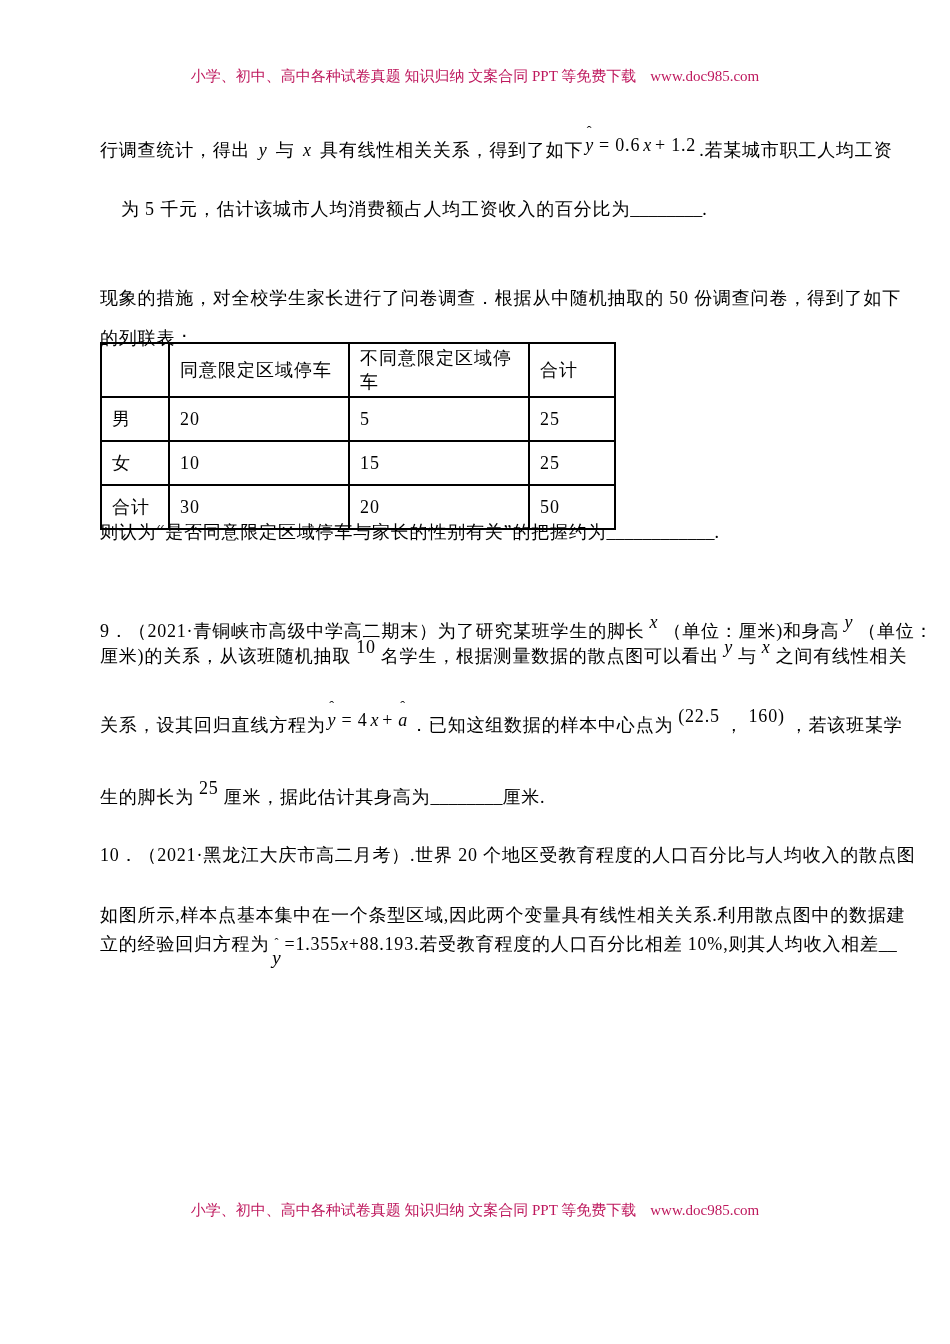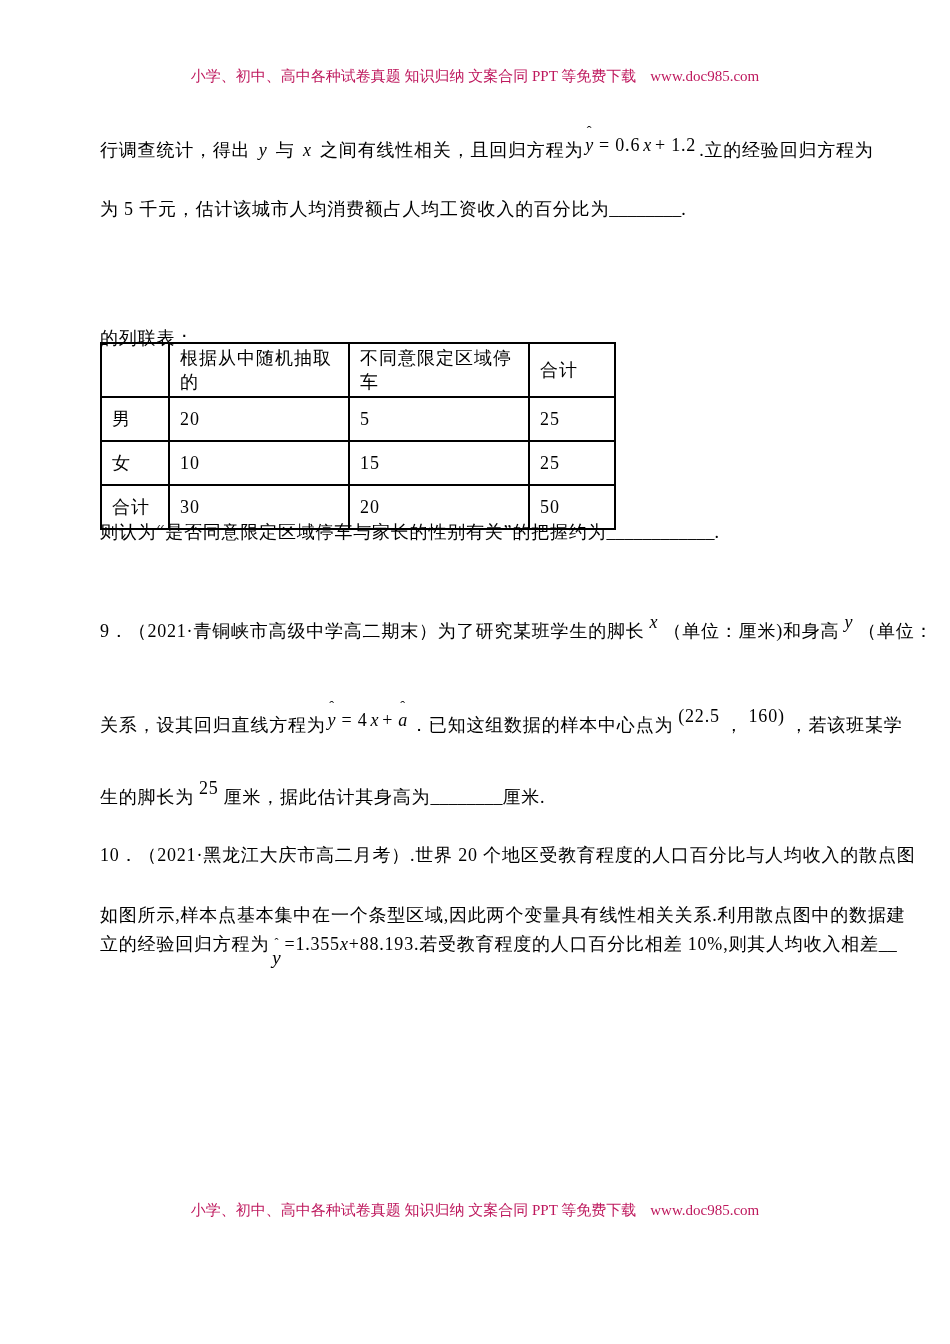--- a/index.html
+++ b/index.html
@@ -73,36 +73,39 @@
 
   <div class="banner" style="top:66px;">
     <span>小学、初中、高中各种试卷真题 知识归纳 文案合同 PPT 等免费下载</span><span class="url">www.doc985.com</span>
   </div>
 
   <div class="tline" style="top:138px;">
     <span>行调查统计，得出</span>
     <span class="it math">y</span>
     <span>与</span>
     <span class="it math">x</span>
-    <span>之间有线性相关，且回归方程为</span><span class="fraise"><span class="yhat"><span class="hat">ˆ</span><span>y</span></span><span class="math">= 0.6</span><span class="it">x</span><span class="math">+ 1.2</span></span><span>.立的经验回归方程为</span>
+    <span>具有线性相关关系，得到了如下</span><span class="fraise"><span class="yhat"><span class="hat">ˆ</span><span>y</span></span><span class="math">= 0.6</span><span class="it">x</span><span class="math">+ 1.2</span></span><span>.若某城市职工人均工资</span>
   </div>
 
-  <div class="tline" style="top:197px;">
+  <div class="tline" style="top:197px;margin-left:21px;">
     <span>为 5 千元，估计该城市人均消费额占人均工资收入的百分比为</span><span class="blank">________</span><span>.</span>
   </div>
 
+  <div class="tline" style="top:286px;">
+    <span>现象的措施，对全校学生家长进行了问卷调查．根据从中随机抽取的 50 份调查问卷，得到了如下</span>
+  </div>
   <div class="tline" style="top:326px;">
     <span>的列联表：</span>
   </div>
 
   <table class="ctable">
     <tbody>
         <tr class="hdr">
       <td class="c1"></td>
-      <td class="c2">根据从中随机抽取的</td>
+      <td class="c2">同意限定区域停车</td>
       <td class="c3">不同意限定区域停车</td>
       <td class="c4">合计</td>
     </tr>
     <tr class="bdy">
       <td>男</td>
       <td>20</td>
       <td>5</td>
       <td>25</td>
     </tr>
     <tr class="bdy">
@@ -120,20 +123,23 @@
   </tbody>
     </table>
 
   <div class="tline" style="top:520px;">
     <span>则认为“是否同意限定区域停车与家长的性别有关”的把握约为</span><span class="blank">____________</span><span>.</span>
   </div>
 
   <div class="tline" style="top:574px;margin-top:45px;">
     <span>9．（2021·青铜峡市高级中学高二期末）为了研究某班学生的脚长</span><span class="sup it">x</span><span>（单位：厘米)和身高</span><span class="sup it">y</span><span>（单位：</span>
   </div>
+  <div class="tline" style="top:644px;">
+    <span>厘米)的关系，从该班随机抽取</span><span class="sup num">10</span><span>名学生，根据测量数据的散点图可以看出</span><span class="sup it">y</span><span>与</span><span class="sup it">x</span><span>之间有线性相关</span>
+  </div>
   <div class="tline" style="top:713px;">
     <span>关系，设其回归直线方程为</span><span class="fraise"><span class="yhat"><span class="hat">ˆ</span><span>y</span></span><span class="math">= 4</span><span class="it">x</span><span class="math">+</span><span class="yhat"><span class="hat">ˆ</span><span>a</span></span></span><span>．已知这组数据的样本中心点为</span><span class="sup num">(22.5</span><span>，</span><span class="sup num">160)</span><span>，若该班某学</span>
   </div>
   <div class="tline" style="top:785px;">
     <span>生的脚长为</span><span class="sup num">25</span><span>厘米，据此估计其身高为</span><span class="blank">________</span><span>厘米.</span>
   </div>
 
   <div class="tline" style="top:843px;">
     <span>10．（2021·黑龙江大庆市高二月考）.世界 20 个地区受教育程度的人口百分比与人均收入的散点图</span>
   </div>

